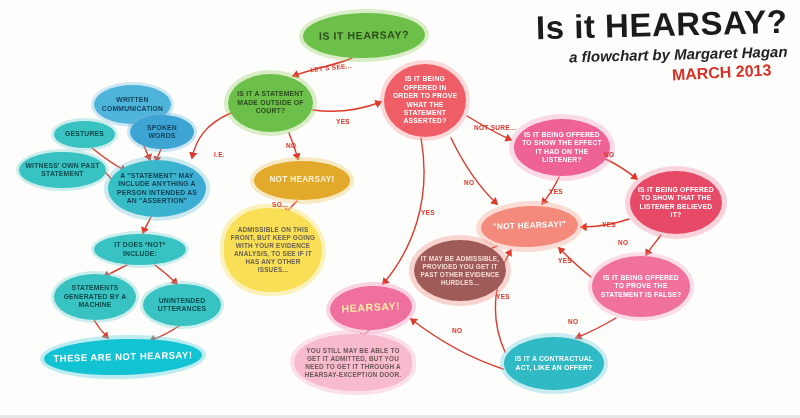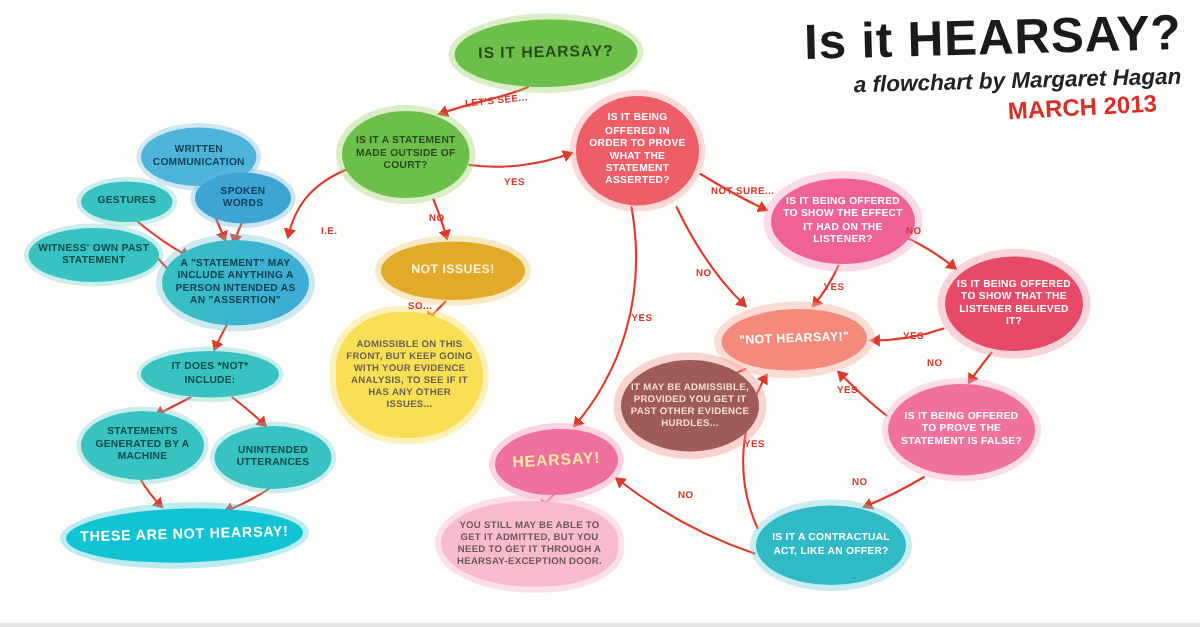--- a/index.html
+++ b/index.html
@@ -97,21 +97,21 @@
   <div class="node c-pink" style="left:514px;top:119px;width:96px;height:57px">IS IT BEING OFFERED TO SHOW THE EFFECT IT HAD ON THE LISTENER?</div>
 
   <div class="node c-crimson" style="left:630px;top:171px;width:92px;height:63px">IS IT BEING OFFERED TO SHOW THAT THE LISTENER BELIEVED IT?</div>
 
   <div class="node c-rose" style="left:592px;top:256px;width:98px;height:61px">IS IT BEING OFFERED TO PROVE THE STATEMENT IS FALSE?</div>
 
   <div class="node c-tealb" style="left:504px;top:337px;width:100px;height:53px">IS IT A CONTRACTUAL ACT, LIKE AN OFFER?</div>
 
   <div class="node c-salmon f8" style="left:481px;top:206px;width:97px;height:41px;transform:rotate(-2deg)">"NOT HEARSAY!"</div>
 
-  <div class="node c-gold f8" style="left:254px;top:161px;width:96px;height:39px">NOT ISSUES!</div>
+  <div class="node c-gold f8" style="left:254px;top:161px;width:96px;height:39px">NOT HEARSAY!</div>
 
   <div class="node c-ynote f65" style="left:224px;top:208px;width:98px;height:84px">ADMISSIBLE ON THIS FRONT, BUT KEEP GOING WITH YOUR EVIDENCE ANALYSIS, TO SEE IF IT HAS ANY OTHER ISSUES...</div>
 
   <div class="node c-maroon f65" style="left:414px;top:240px;width:92px;height:61px">IT MAY BE ADMISSIBLE, PROVIDED YOU GET IT PAST OTHER EVIDENCE HURDLES...</div>
 
   <div class="node c-pinkb f10" style="left:330px;top:286px;width:82px;height:44px;transform:rotate(-3deg)">HEARSAY!</div>
 
   <div class="node c-pnote f65" style="left:294px;top:334px;width:118px;height:57px">YOU STILL MAY BE ABLE TO GET IT ADMITTED, BUT YOU NEED TO GET IT THROUGH A HEARSAY-EXCEPTION DOOR.</div>
 
   <div class="node c-blue" style="left:94px;top:85px;width:77px;height:39px">WRITTEN COMMUNICATION</div>

